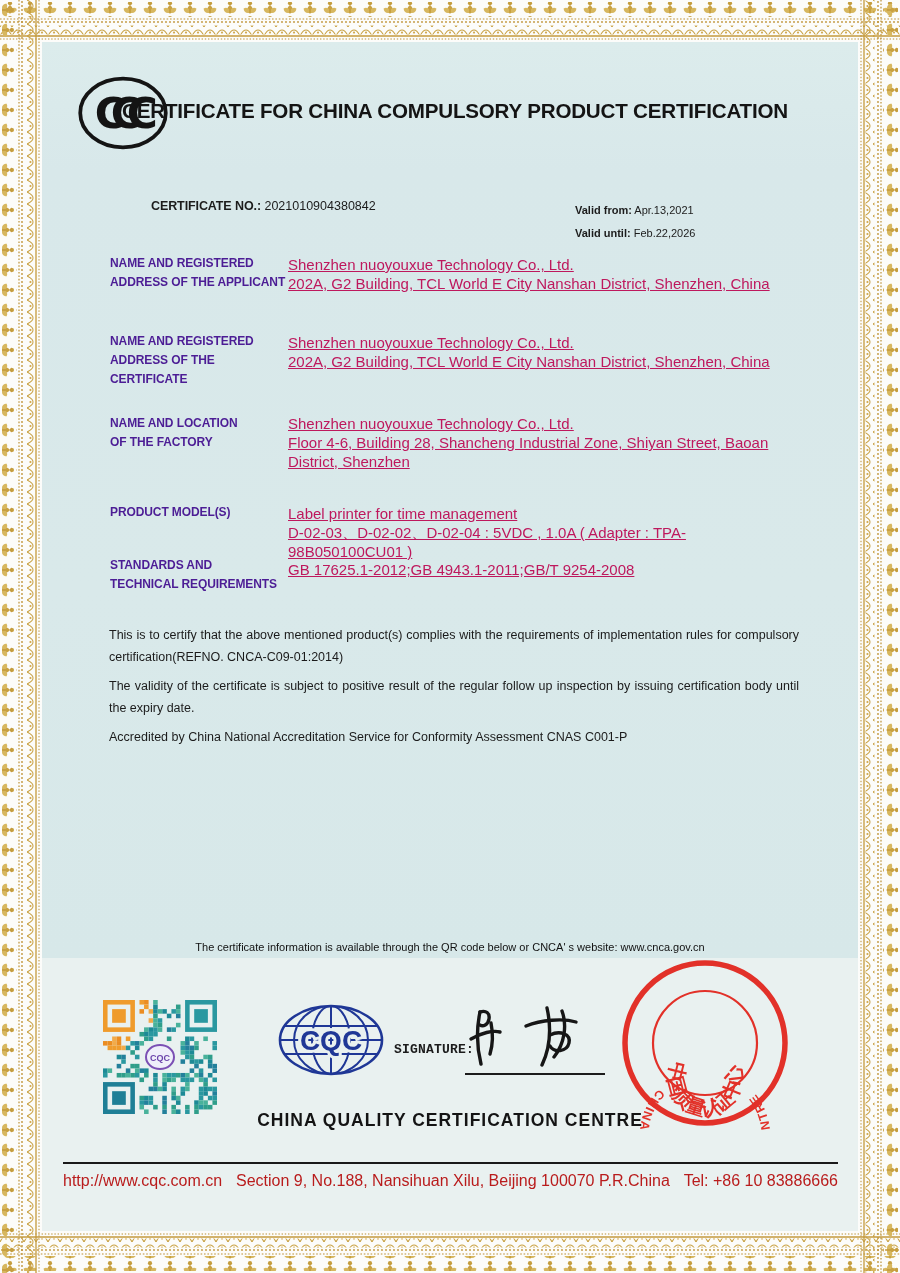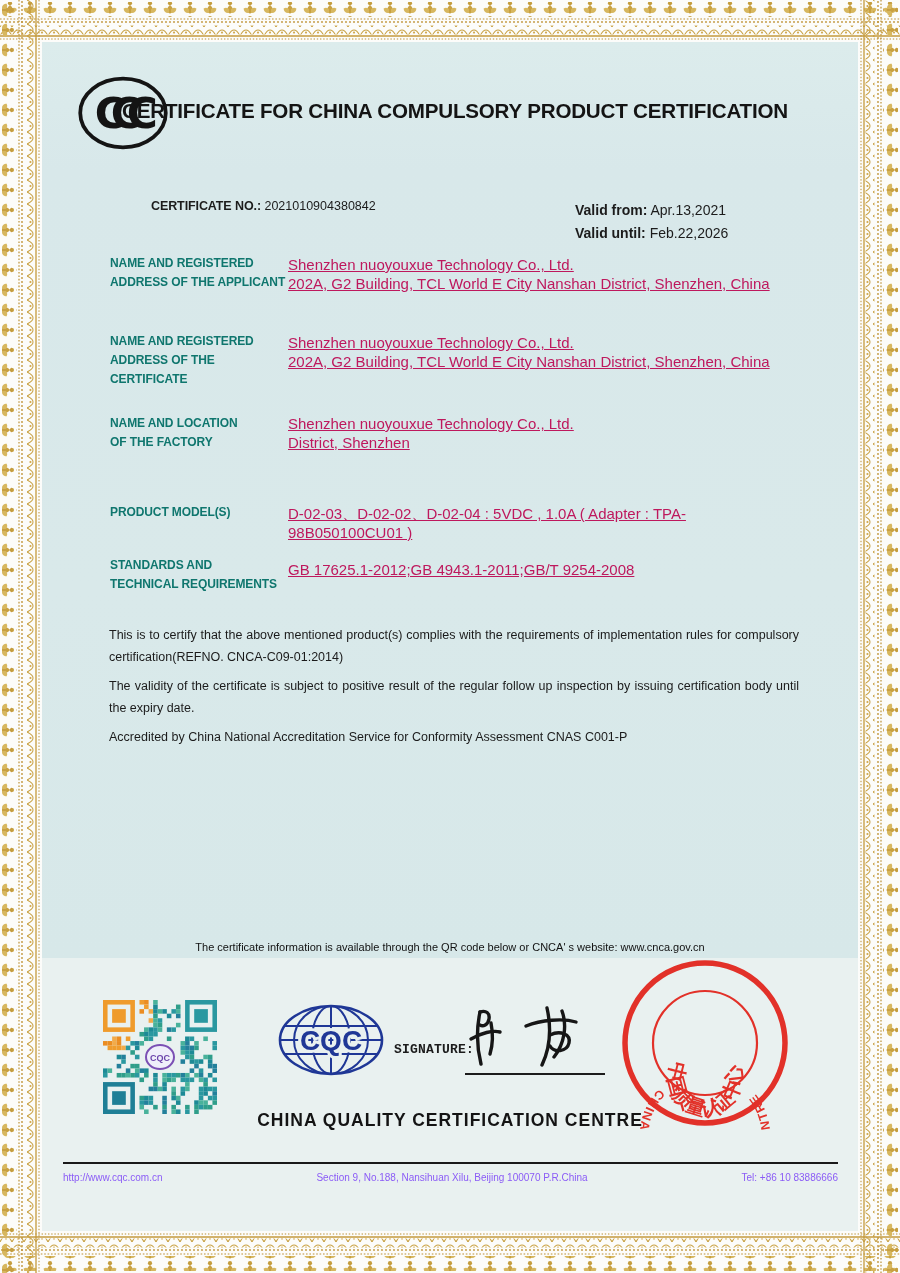--- a/index.html
+++ b/index.html
@@ -20,41 +20,41 @@
   }
   .abs{position:absolute;}
   .ccc-logo{left:76px;top:74px;width:94px;height:78px;}
   .page-title{
     left:115px;top:99px;width:680px;text-align:center;
     font-size:21px;font-weight:bold;letter-spacing:-0.2px;color:#141414;
     transform:scaleX(0.98);transform-origin:center;white-space:nowrap;
   }
   .certno{left:143px;top:199px;font-size:12.5px;white-space:nowrap;}
   .certno b{letter-spacing:-0.1px;margin-left:8px;}
-  .valid{left:575px;top:199px;font-size:14px;line-height:23px;white-space:nowrap;}
-  .sec-label{font-size:12px;font-weight:bold;line-height:19px;letter-spacing:-0.1px;color:#0f766e;}
+  .valid{left:575px;top:199px;font-size:11px;line-height:23px;white-space:nowrap;}
+  .sec-label{font-size:12px;font-weight:bold;line-height:19px;letter-spacing:-0.1px;color:#4c1d95;}
   .sec-value{font-size:15px;line-height:19px;color:#be185d;text-decoration:underline;}
   .lbl{left:110px;width:180px;}
   .val{left:288px;width:510px;}
   .paras{left:109px;top:617px;width:690px;font-size:12.5px;line-height:21.5px;color:#1b1b1b;}
   .paras p{margin:8px 0 3px 0;text-align:justify;}
   .qr-note{left:42px;top:941px;width:816px;text-align:center;font-size:11px;color:#111;}
   .qr-svg{left:103px;top:1000px;width:114px;height:114px;}
   .cqc-logo{left:276px;top:1002px;width:110px;height:76px;}
   .sig-label{left:394px;top:1042px;font-size:13px;font-weight:bold;letter-spacing:0.2px;font-family:Liberation Mono, monospace;}
   .sig-svg{left:463px;top:998px;width:150px;height:82px;}
   .stamp-svg{left:618px;top:956px;width:174px;height:174px;opacity:0.93;}
   .centre-title{
     left:42px;top:1110px;width:816px;text-align:center;
     font-size:17.5px;font-weight:bold;letter-spacing:1px;color:#141414;white-space:nowrap;
   }
   .divider{left:63px;top:1162px;width:775px;height:2px;background:#1a1a1a;}
   .footer-row{
     left:63px;top:1172px;width:775px;display:flex;justify-content:space-between;align-items:baseline;
-    font-size:10px;color:#8b5cf6;
+    font-size:16px;color:#b91c1c;
   }
 </style>
 </head>
 <body>
 
 <div class="page">
 
   <div class="panel"></div>
   <div class="lower-bg"></div>
 
@@ -159,27 +159,29 @@
     <div>Shenzhen nuoyouxue Technology Co., Ltd.</div>
     <div>202A, G2 Building, TCL World E City Nanshan District, Shenzhen, China</div>
   </div>
 
   <div class="abs sec-label lbl" style="top:414px">
     <div>NAME AND LOCATION</div>
     <div>OF THE FACTORY</div>
   </div>
   <div class="abs sec-value val" style="top:414px">
     <div>Shenzhen nuoyouxue Technology Co., Ltd.</div>
+    <div>Floor 4-6, Building 28, Shancheng Industrial Zone, Shiyan Street, Baoan</div>
     <div>District, Shenzhen</div>
   </div>
 
   <div class="abs sec-label lbl" style="top:503px">
     <div>PRODUCT MODEL(S)</div>
   </div>
   <div class="abs sec-value val" style="top:504px">
+    <div>Label printer for time management</div>
     <div>D-02-03、D-02-02、D-02-04 : 5VDC , 1.0A ( Adapter : TPA-98B050100CU01 )</div>
   </div>
 
   <div class="abs sec-label lbl" style="top:556px">
     <div>STANDARDS AND</div>
     <div>TECHNICAL REQUIREMENTS</div>
   </div>
   <div class="abs sec-value val" style="top:560px">
     <div>GB 17625.1-2012;GB 4943.1-2011;GB/T 9254-2008</div>
   </div>

